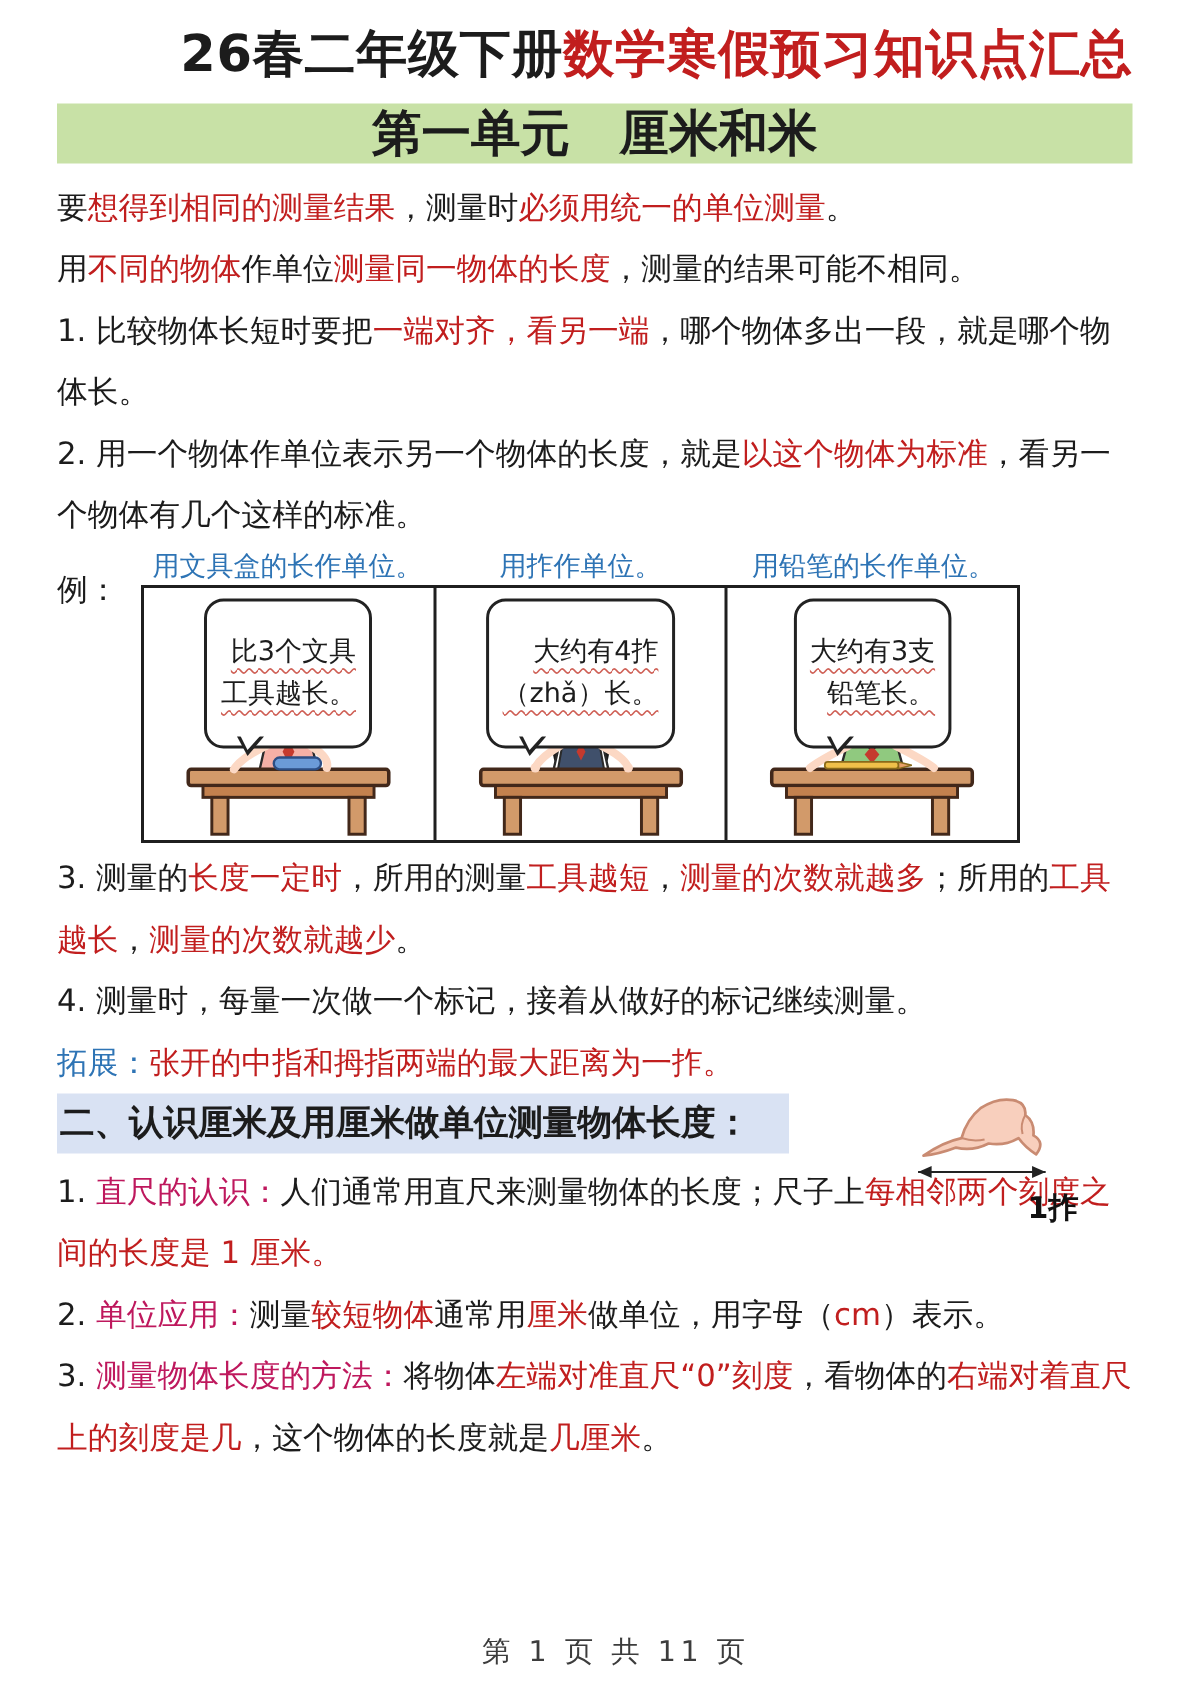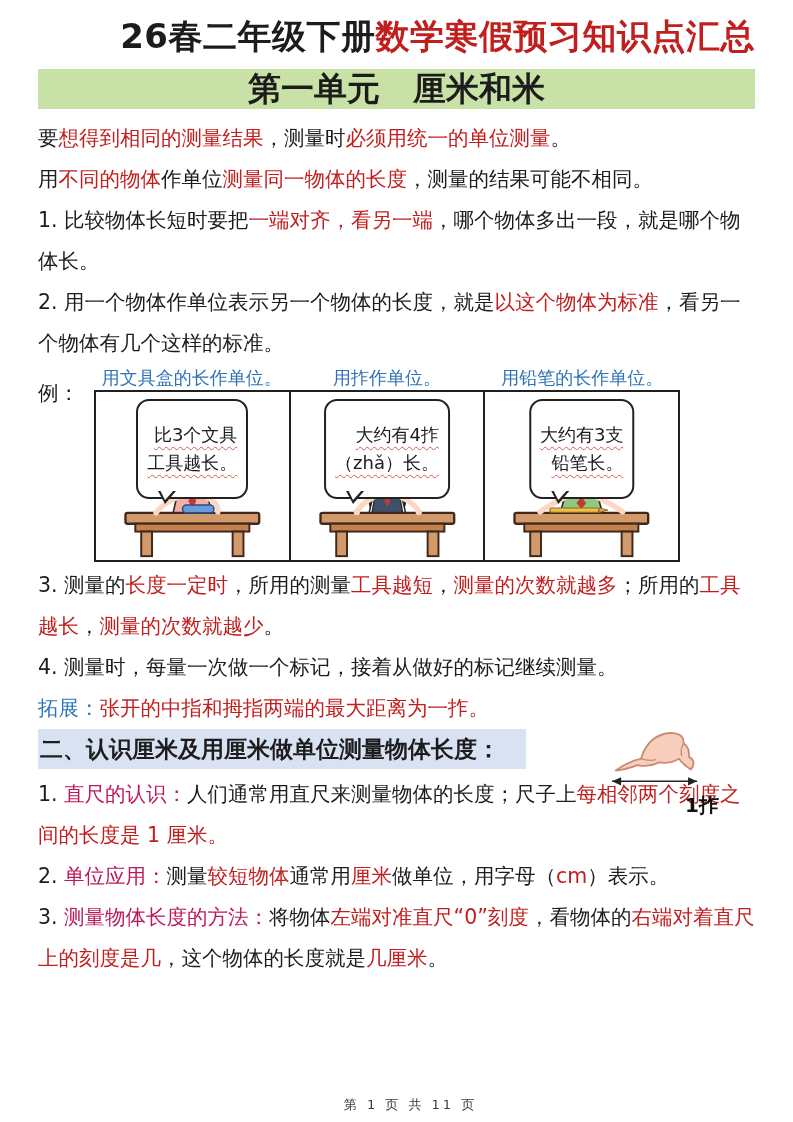--- a/index.html
+++ b/index.html
@@ -38,21 +38,21 @@
   .bubble::before{content:"";position:absolute;left:20px;bottom:-14px;border:7px solid transparent;border-top:13px solid #222;border-right-width:11px;}
   .bubble::after{content:"";position:absolute;left:22px;bottom:-8px;border:5px solid transparent;border-top:10px solid #fff;border-right-width:9px;}
   .bubble .bl{display:block;font-size:18px;line-height:28px;font-weight:500;color:#1c1c1c;
     text-decoration:underline wavy #cf5f55;text-decoration-thickness:1px;text-underline-offset:5px;}
   
   .item5-wrap{position:relative;}
   .hand-fig{position:absolute;right:36px;top:30px;width:118px;text-align:right;z-index:2;}
   .hand-fig svg{display:block;width:118px;height:76px;margin:0 auto;}
   .hand-label{display:block;font-size:20px;font-weight:bold;line-height:22px;color:#111;}
   
-  .footer{position:absolute;left:0;right:0;bottom:8px;text-align:center;font-size:13px;color:#3c3c3c;letter-spacing:3px;padding-left:28px;}
+  .footer{position:absolute;left:0;right:0;bottom:8px;text-align:center;font-size:19px;color:#3c3c3c;letter-spacing:3px;padding-left:28px;}
 </style>
 </head>
 <body>
 
 <div class="page">
 
   <h1 class="doc-title"><span class="seg-black">26春二年级下册</span><span class="seg-red">数学寒假预习知识点汇总</span></h1>
 
   <div class="unit-banner">第一单元　厘米和米</div>
 

